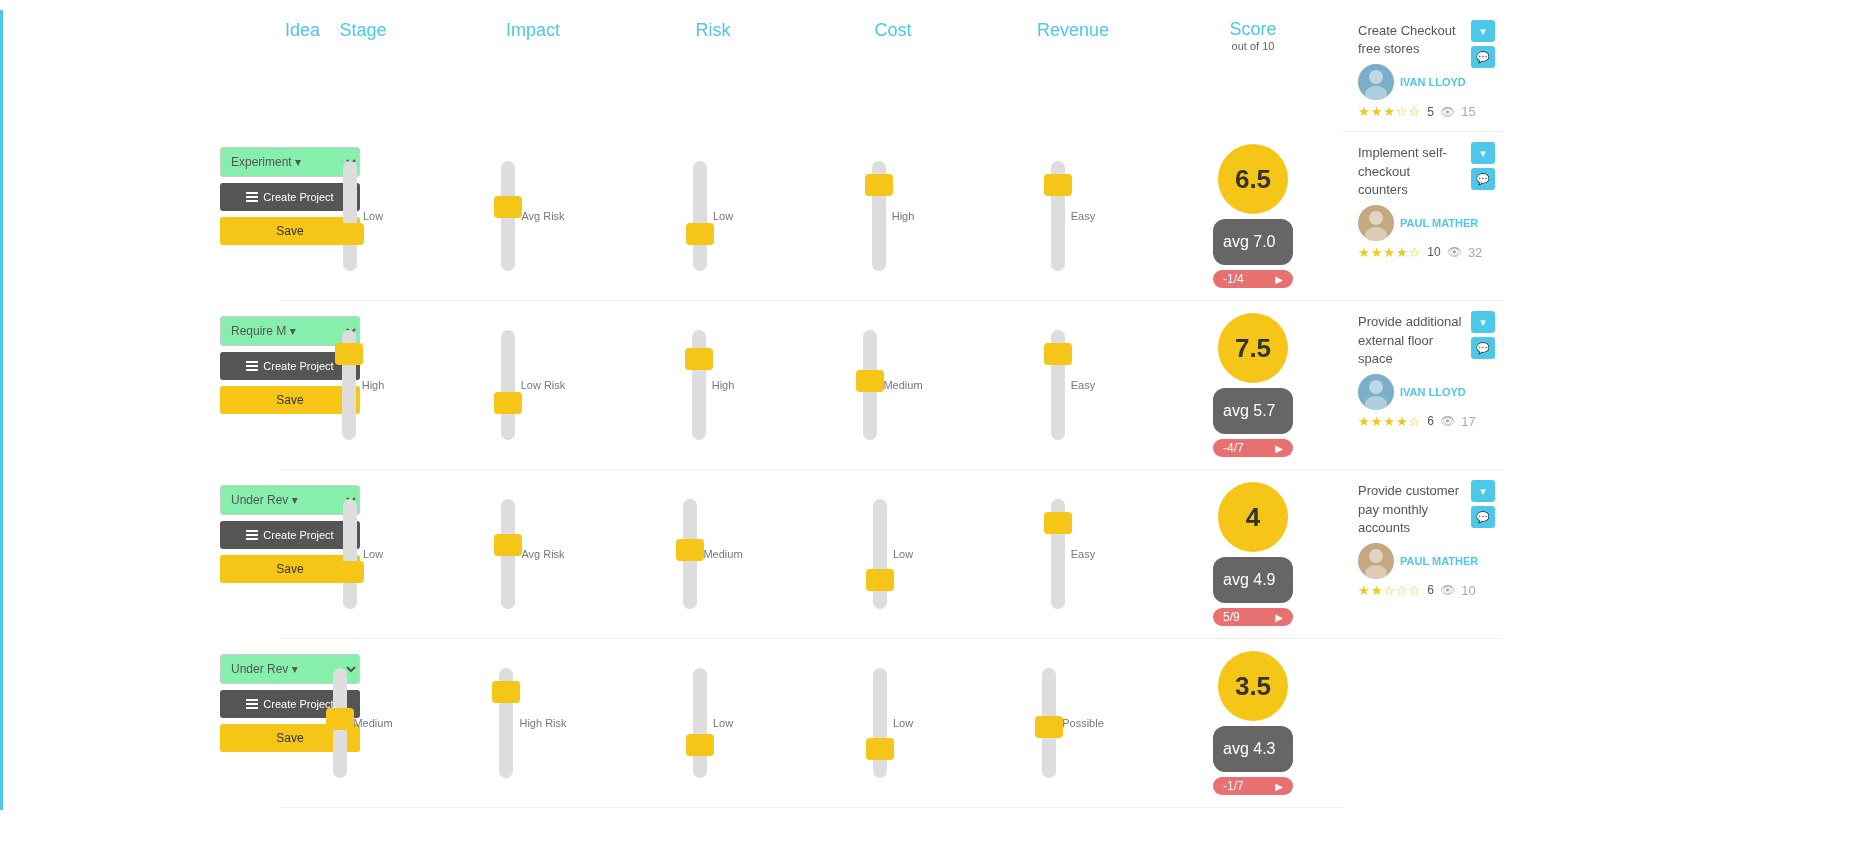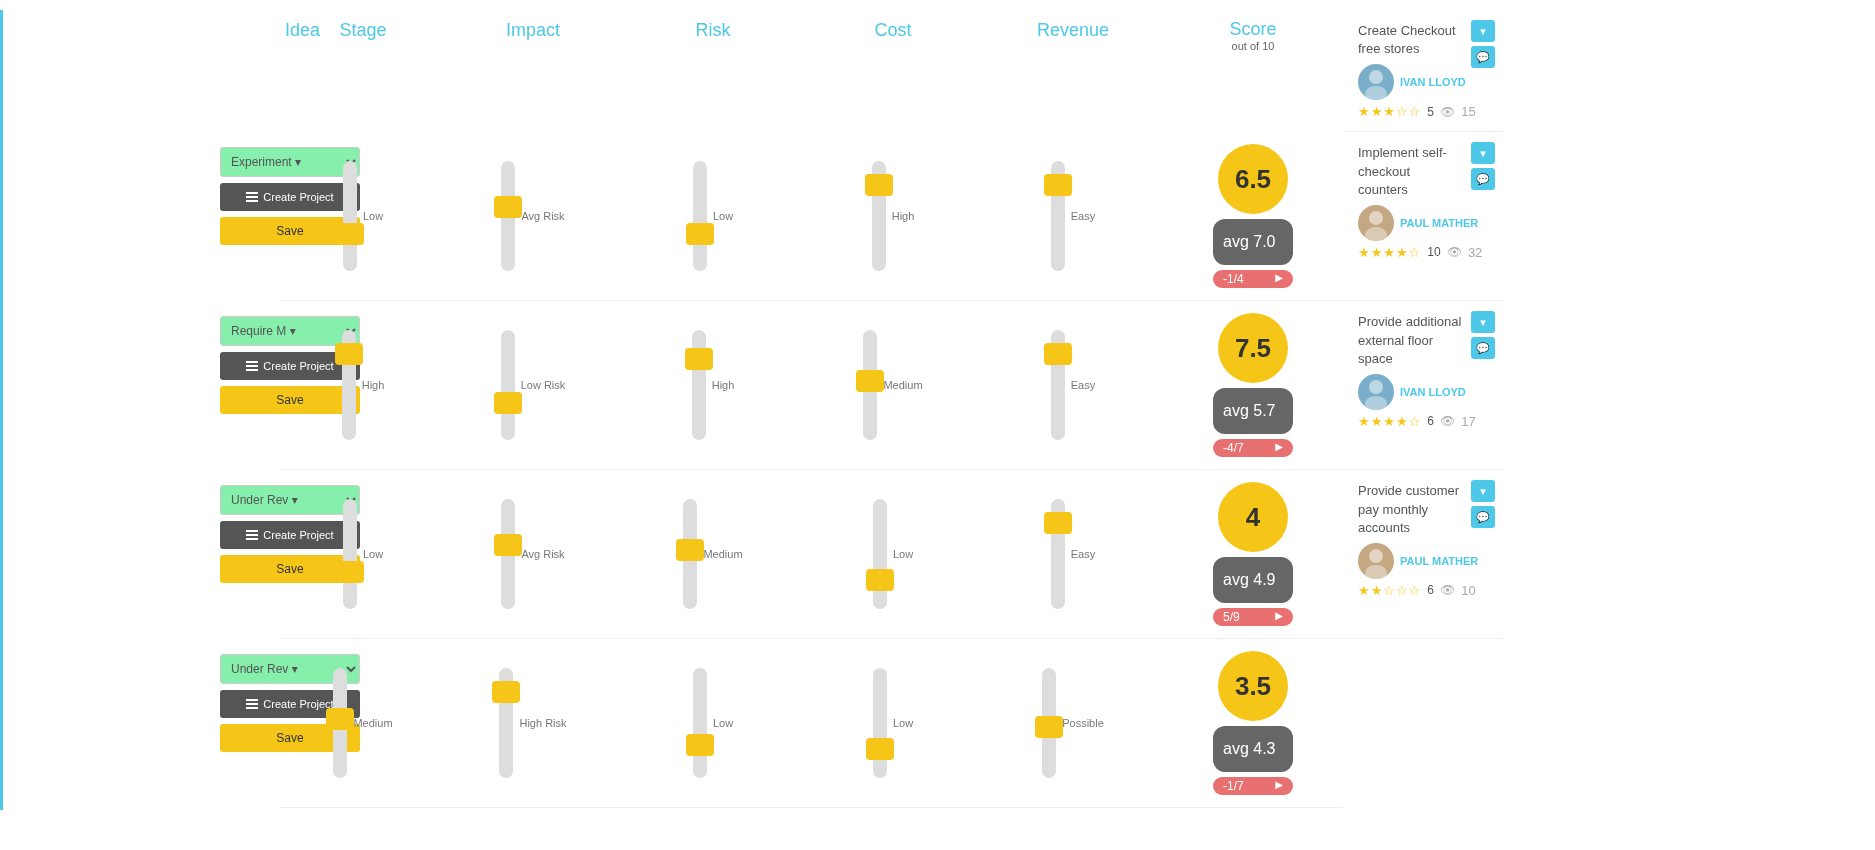--- a/index.html
+++ b/index.html
@@ -241,21 +241,21 @@
     }
     .score-rank {
       background: #e87070;
       color: white;
       border-radius: 12px;
       padding: 2px 10px;
       font-size: 12px;
       width: 80px;
       text-align: center;
       display: flex;
-      align-items: flex-start;
+      align-items: center;
       justify-content: space-between;
     }
     .score-rank .arrow {
       font-size: 10px;
     }
   </style>
 </head>
 <body>
 
 <div class="table-container">

